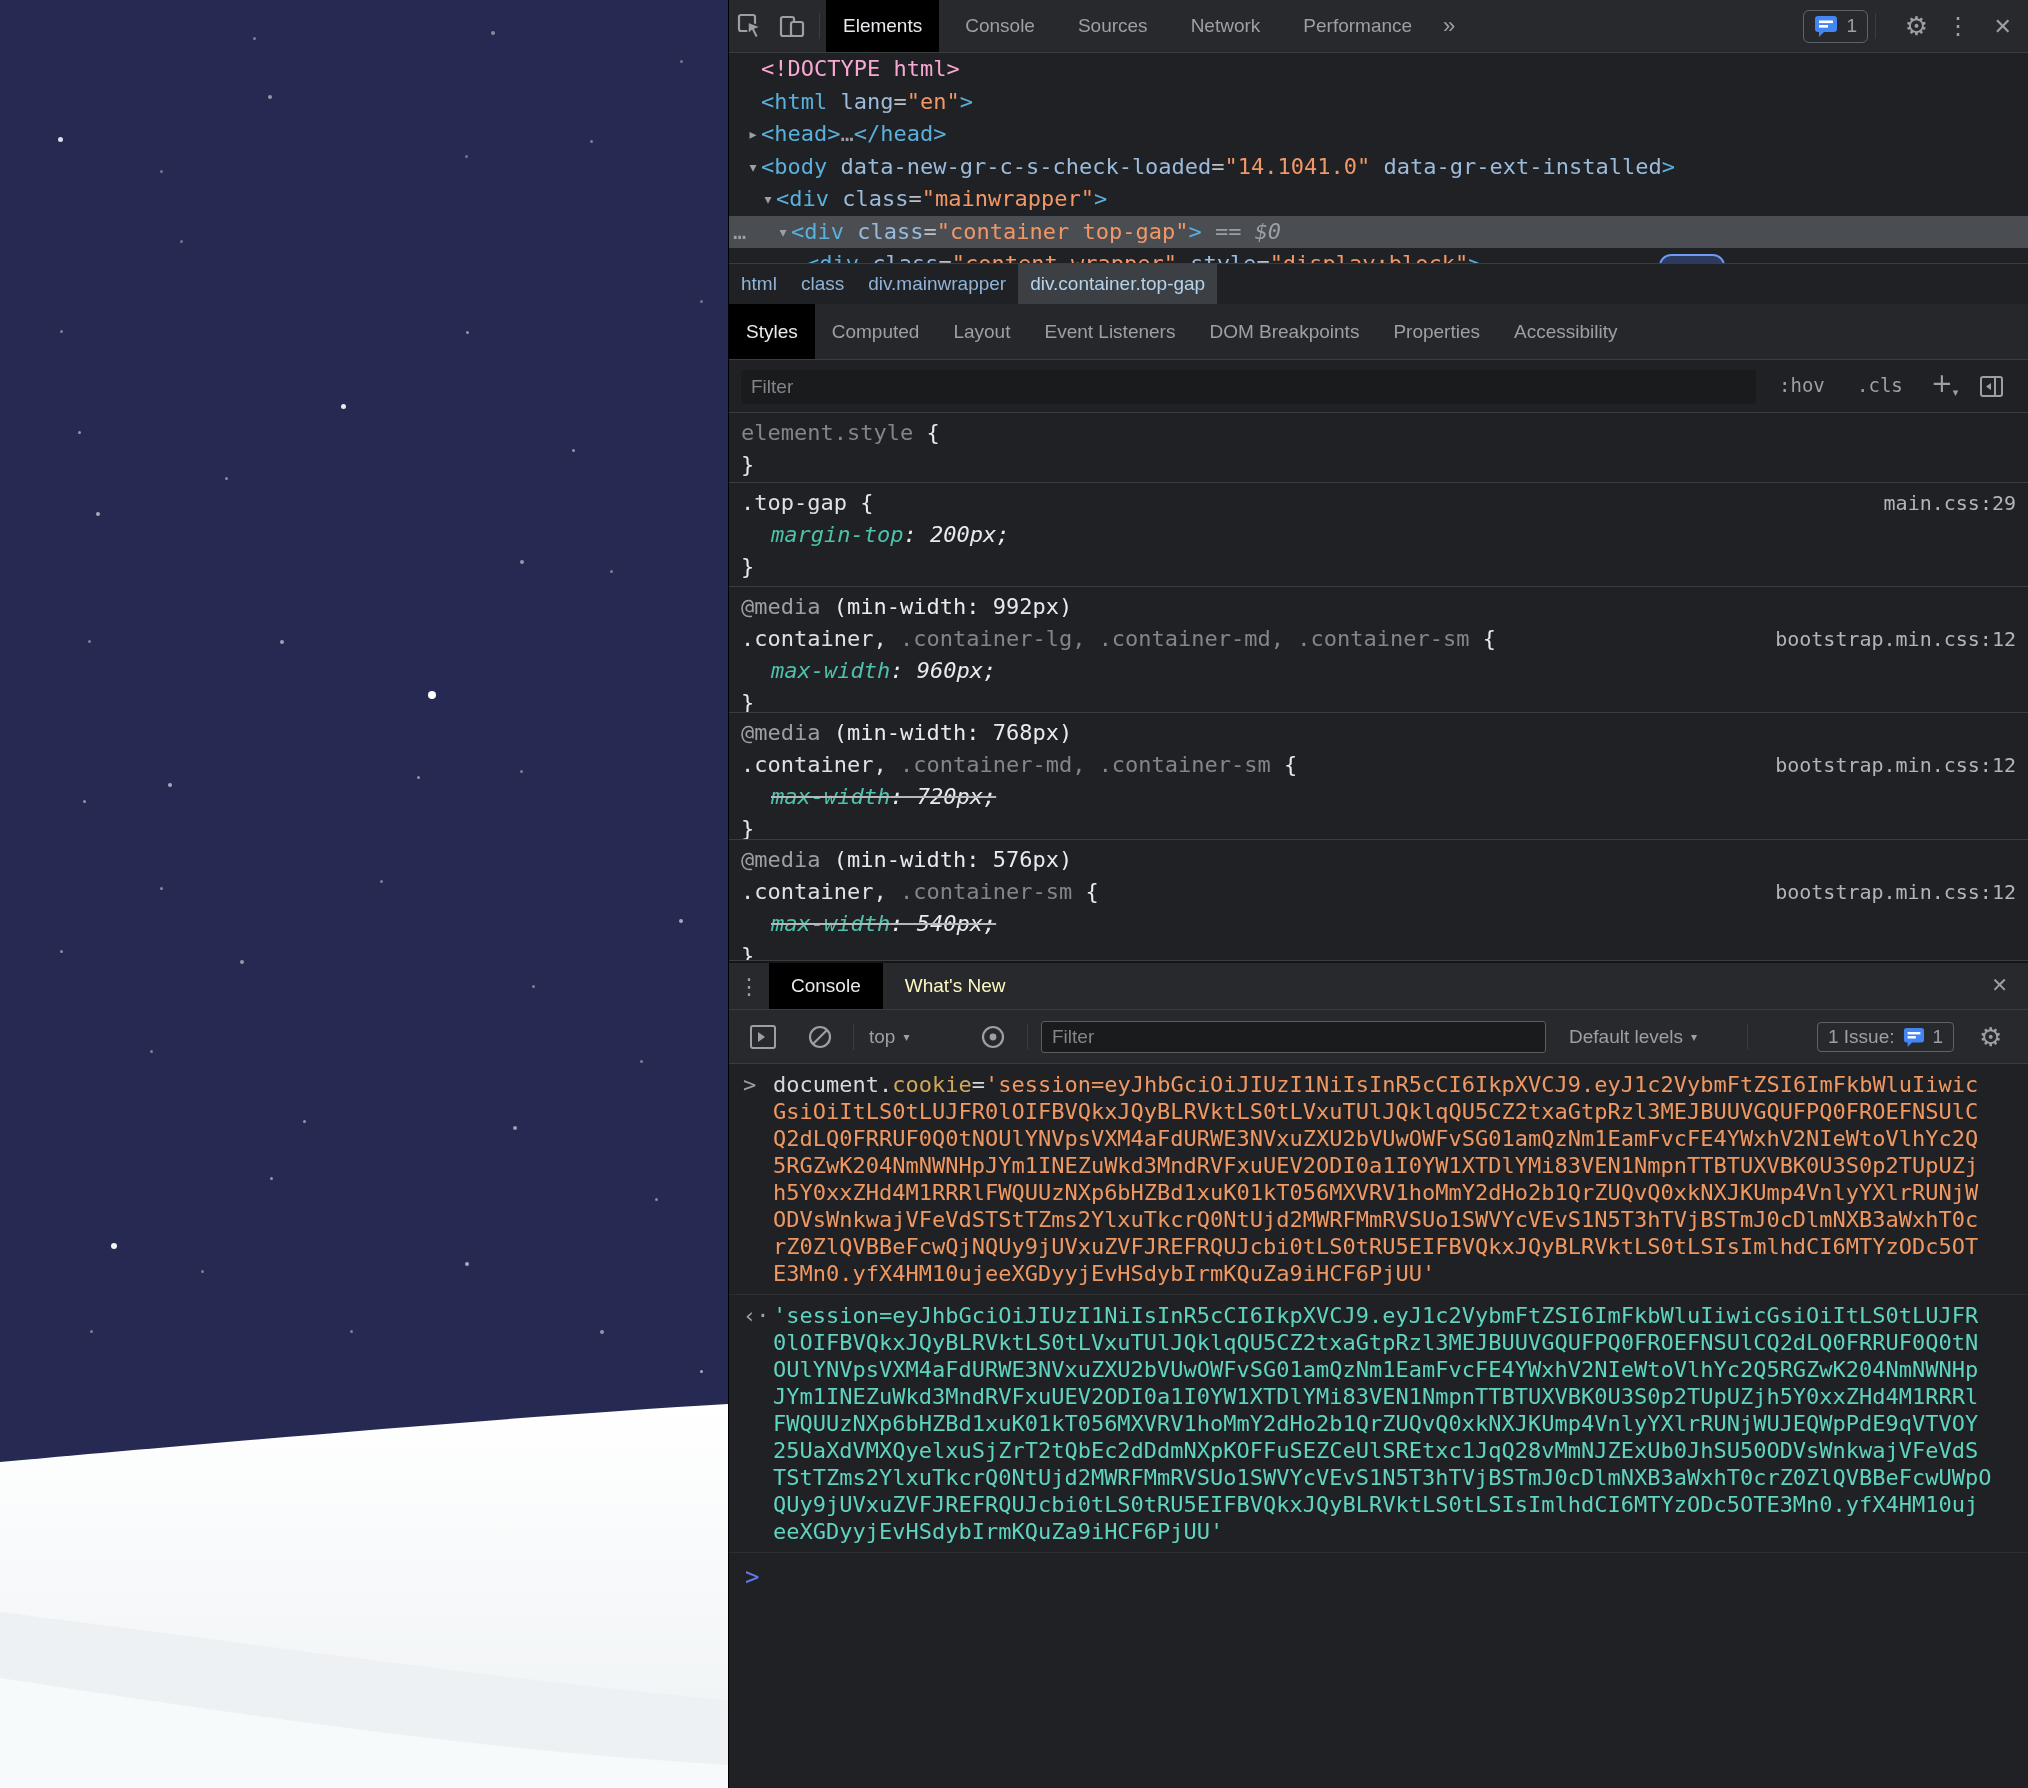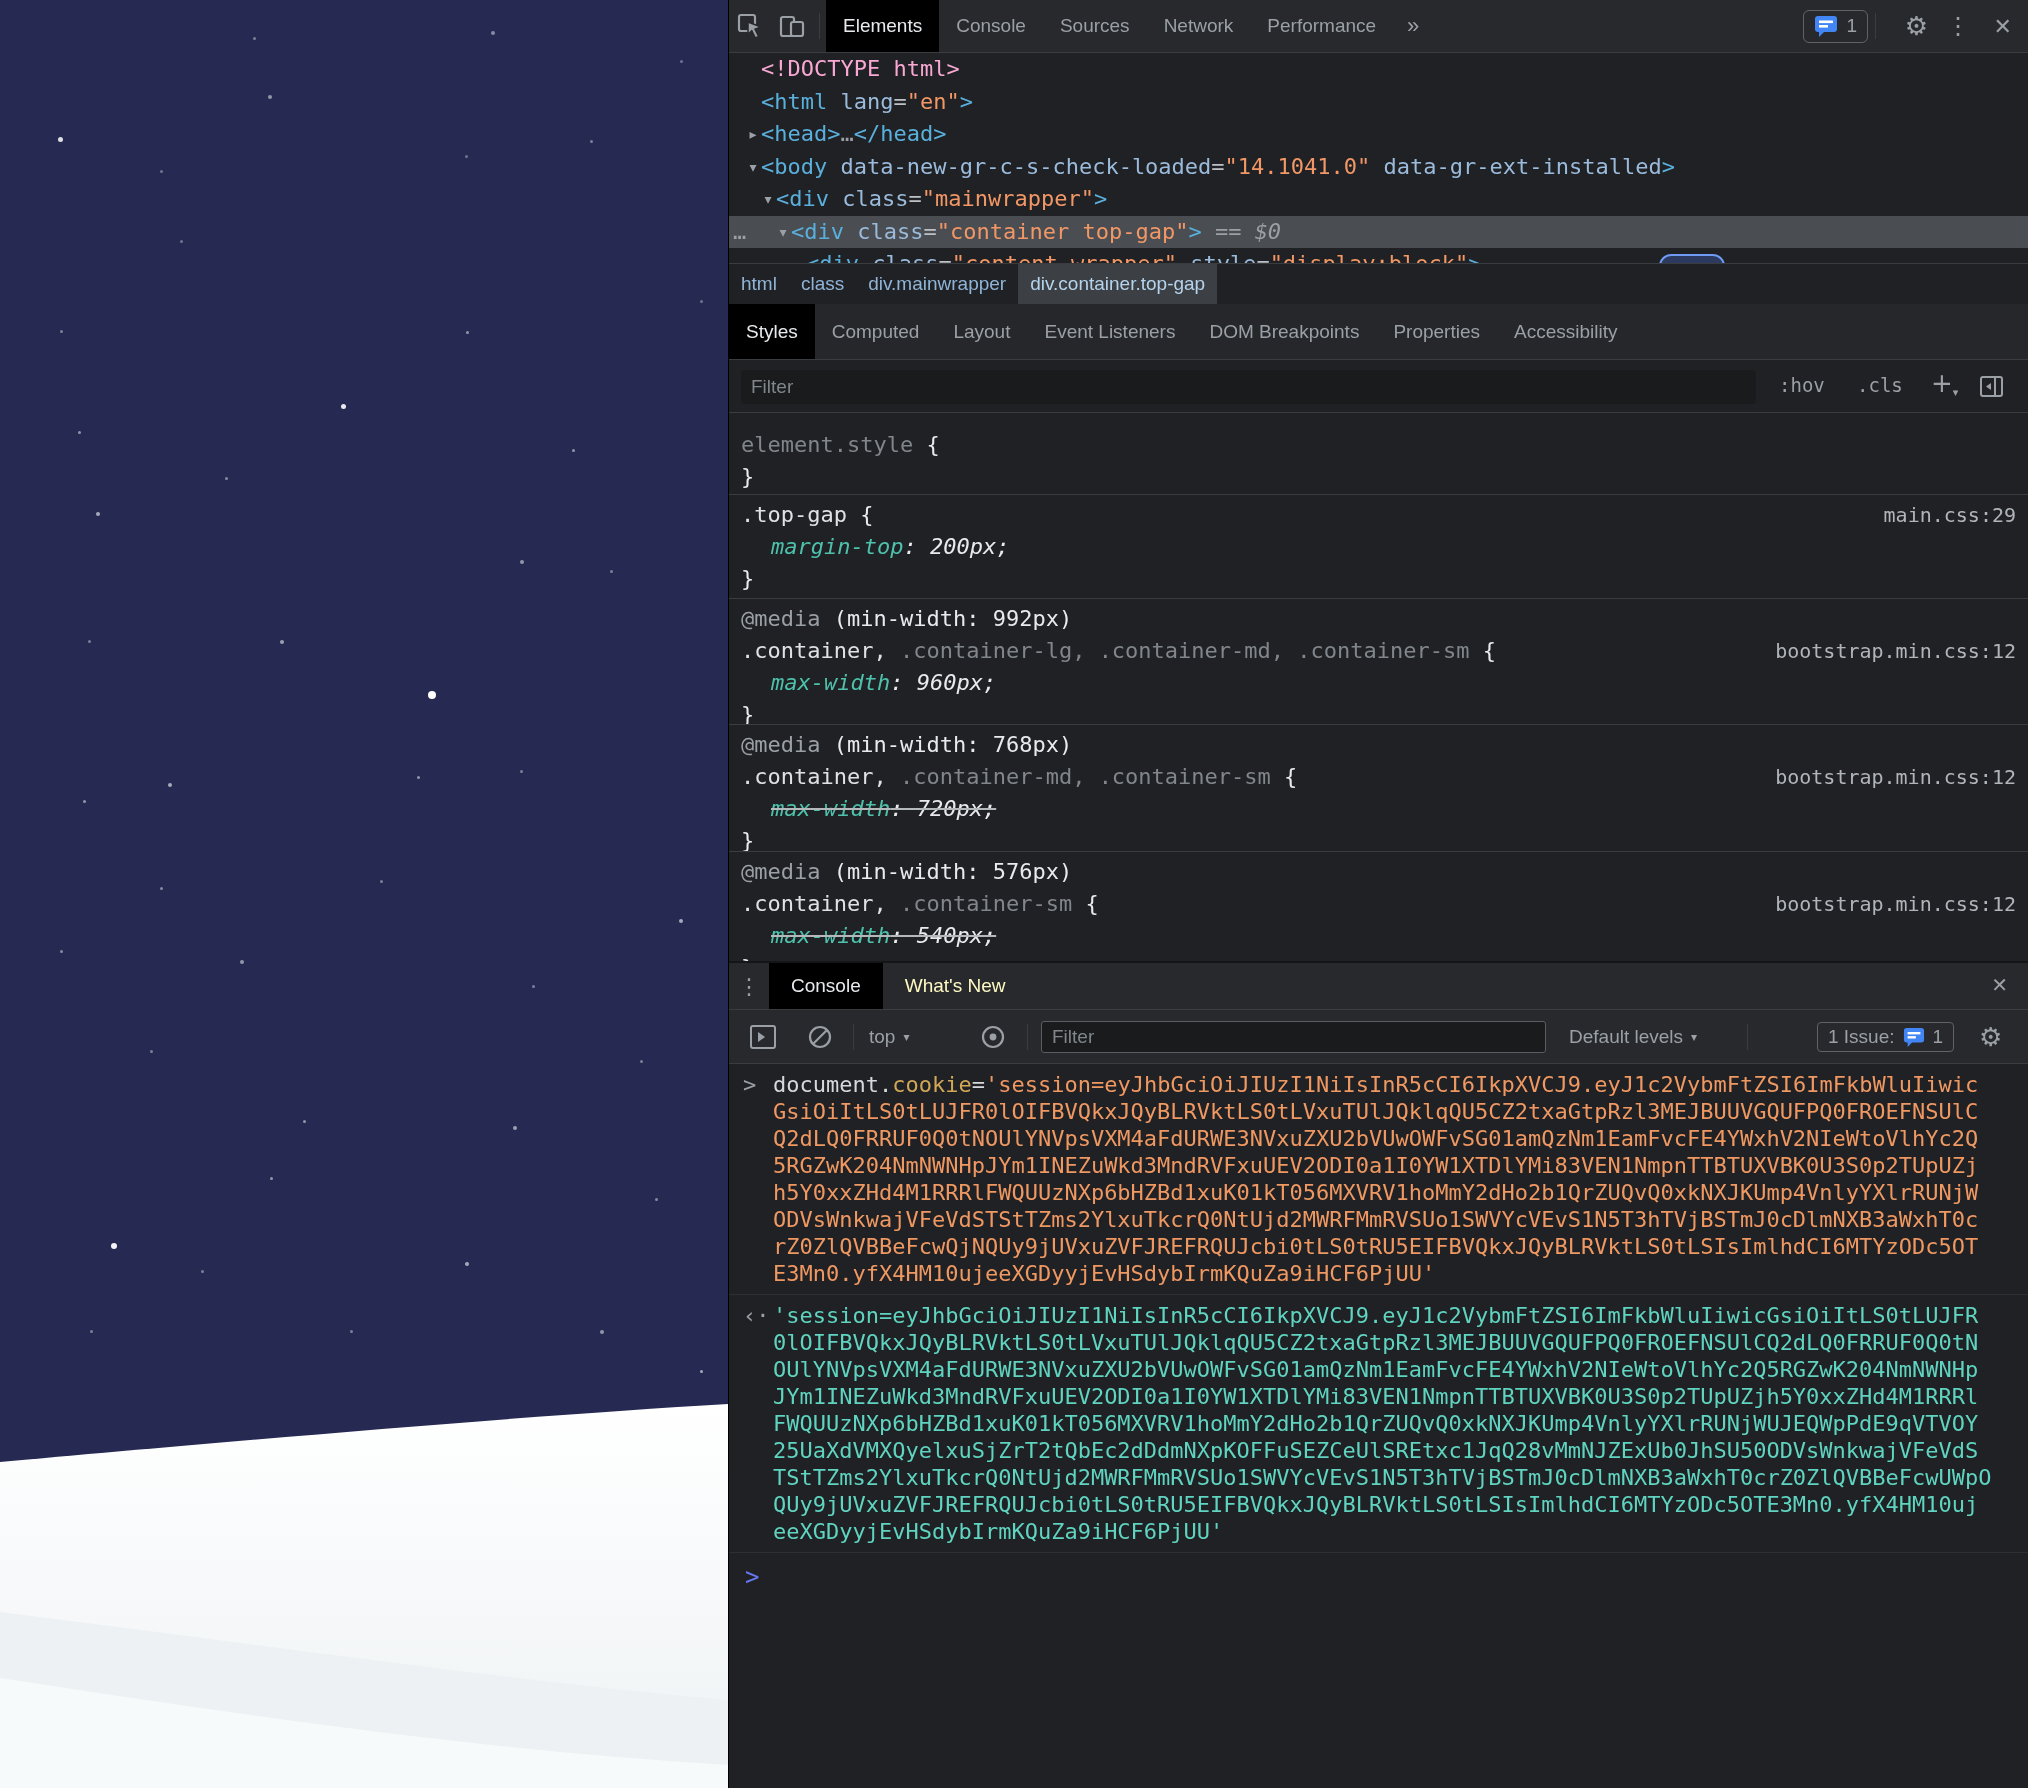--- a/index.html
+++ b/index.html
@@ -12,21 +12,21 @@
   #snow{position:absolute;left:0;top:1340px;}
 
   
   #devtools{position:absolute;left:728px;top:0;width:1300px;height:1788px;background:#202124;color:#9aa0a6;border-left:1px solid #000;box-sizing:border-box;}
   #devtools *{box-sizing:border-box;}
 
   
   #topbar{position:absolute;left:0;top:0;width:100%;height:53px;background:#28292c;border-bottom:1px solid #3a3d40;display:flex;align-items:center;}
   .tb-icon{width:42px;height:52px;display:flex;align-items:center;justify-content:center;flex:none;}
   .vdiv{width:1px;height:26px;background:#3a3d40;margin:0 6px;flex:none;}
-  #main-tabs{display:flex;height:52px;}
+  #main-tabs{display:flex;height:52px;gap:9px;}
   .tab{height:52px;display:flex;align-items:center;padding:0 17px;font-size:19px;color:#9aa0a6;white-space:nowrap;}
   .tab.sel{background:#000;color:#e8eaed;}
   .more-tabs{font-size:22px;margin-left:14px;color:#9aa0a6;}
   .tb-right{position:absolute;top:0;height:52px;display:flex;align-items:center;}
   .issue-pill{display:flex;align-items:center;gap:8px;border:1px solid #5f6368;border-radius:6px;padding:4px 10px;color:#9aa0a6;font-size:19px;}
   .glyph-btn{font-family:"DejaVu Sans",sans-serif;color:#9aa0a6;text-align:center;}
 
   
   #elements{position:absolute;left:0;top:53px;width:100%;height:210px;overflow:hidden;font-family:"DejaVu Sans Mono",monospace;font-size:22px;}
   .el-row{position:relative;height:32.5px;line-height:32.5px;white-space:pre;}
@@ -231,21 +231,21 @@
       <span class="fc" style="left:1128px;">.cls</span>
       <span class="fc" id="fc-plus" style="left:1202px;"><span>+</span><span class="caret">▾</span></span>
       <svg class="icon" style="position:absolute;left:1250px;top:13px;" width="26" height="26" viewBox="0 0 26 26">
         <rect x="2" y="3" width="21" height="19" rx="2" fill="none" stroke="#9aa0a6" stroke-width="2"></rect>
         <line x1="16" y1="3" x2="16" y2="22" stroke="#9aa0a6" stroke-width="2"></line>
         <path d="M12,9 L7,12.5 L12,16 Z" fill="#9aa0a6"></path>
       </svg>
     </div>
 
     <div id="rules">
-        <div class="rule-sec" style="height: 70px; margin-top: 12px;">
+        <div class="rule-sec" style="height: 70px;">
           <div class="rline"><span class="sel-g">element.style</span><span class="rw"> {</span></div>
           <div class="rline"><span class="rw">}</span></div>
         </div>
         <div class="rule-sec" style="height: 104px;">
           <div class="rline"><span class="sel-w">.top-gap</span><span class="rw"> {</span></div>
           <div class="rline prop"><span><span class="pname">margin-top</span><span class="rw">: 200px;</span></span></div>
           <div class="rline"><span class="rw">}</span></div>
           <a class="css-link mono" style="top: 4px;">main.css:29</a>
         </div>
         <div class="rule-sec" style="height: 126px;">

